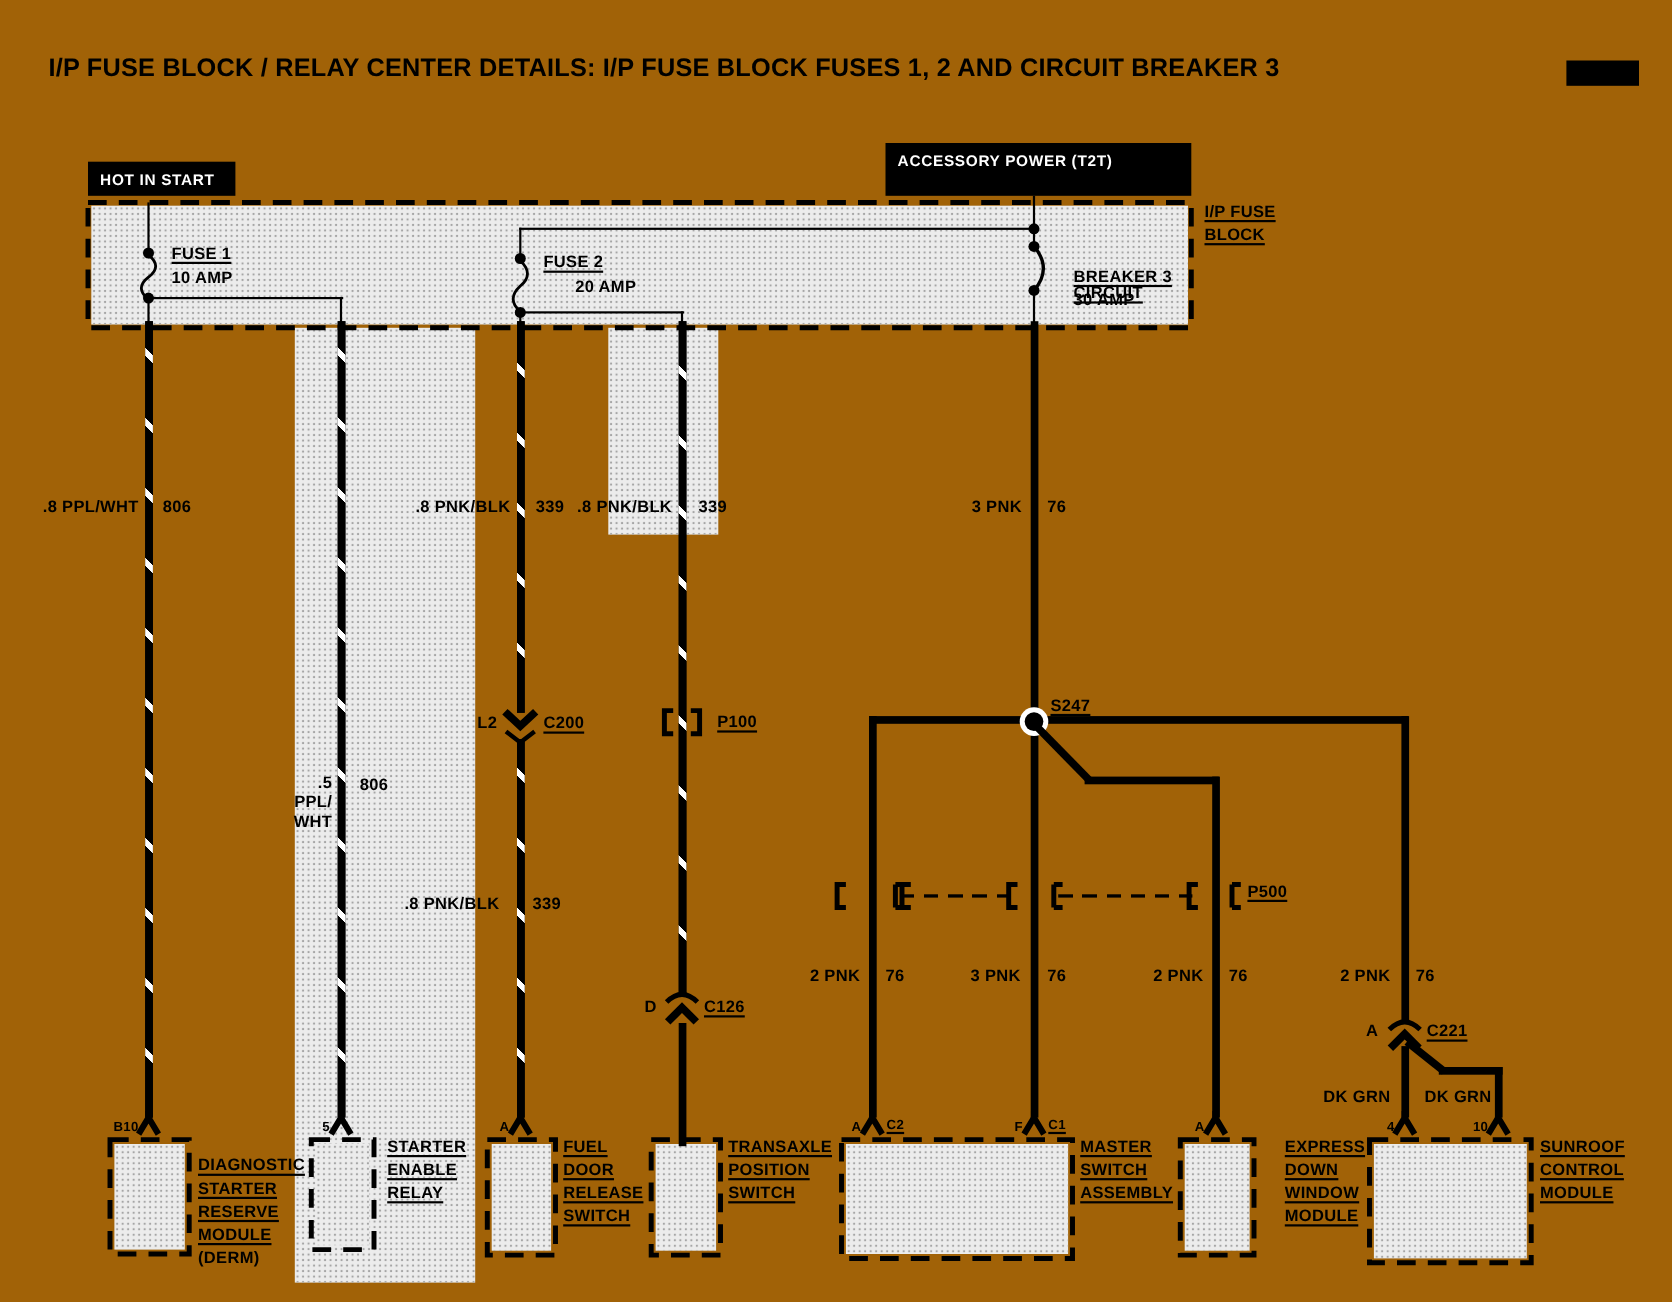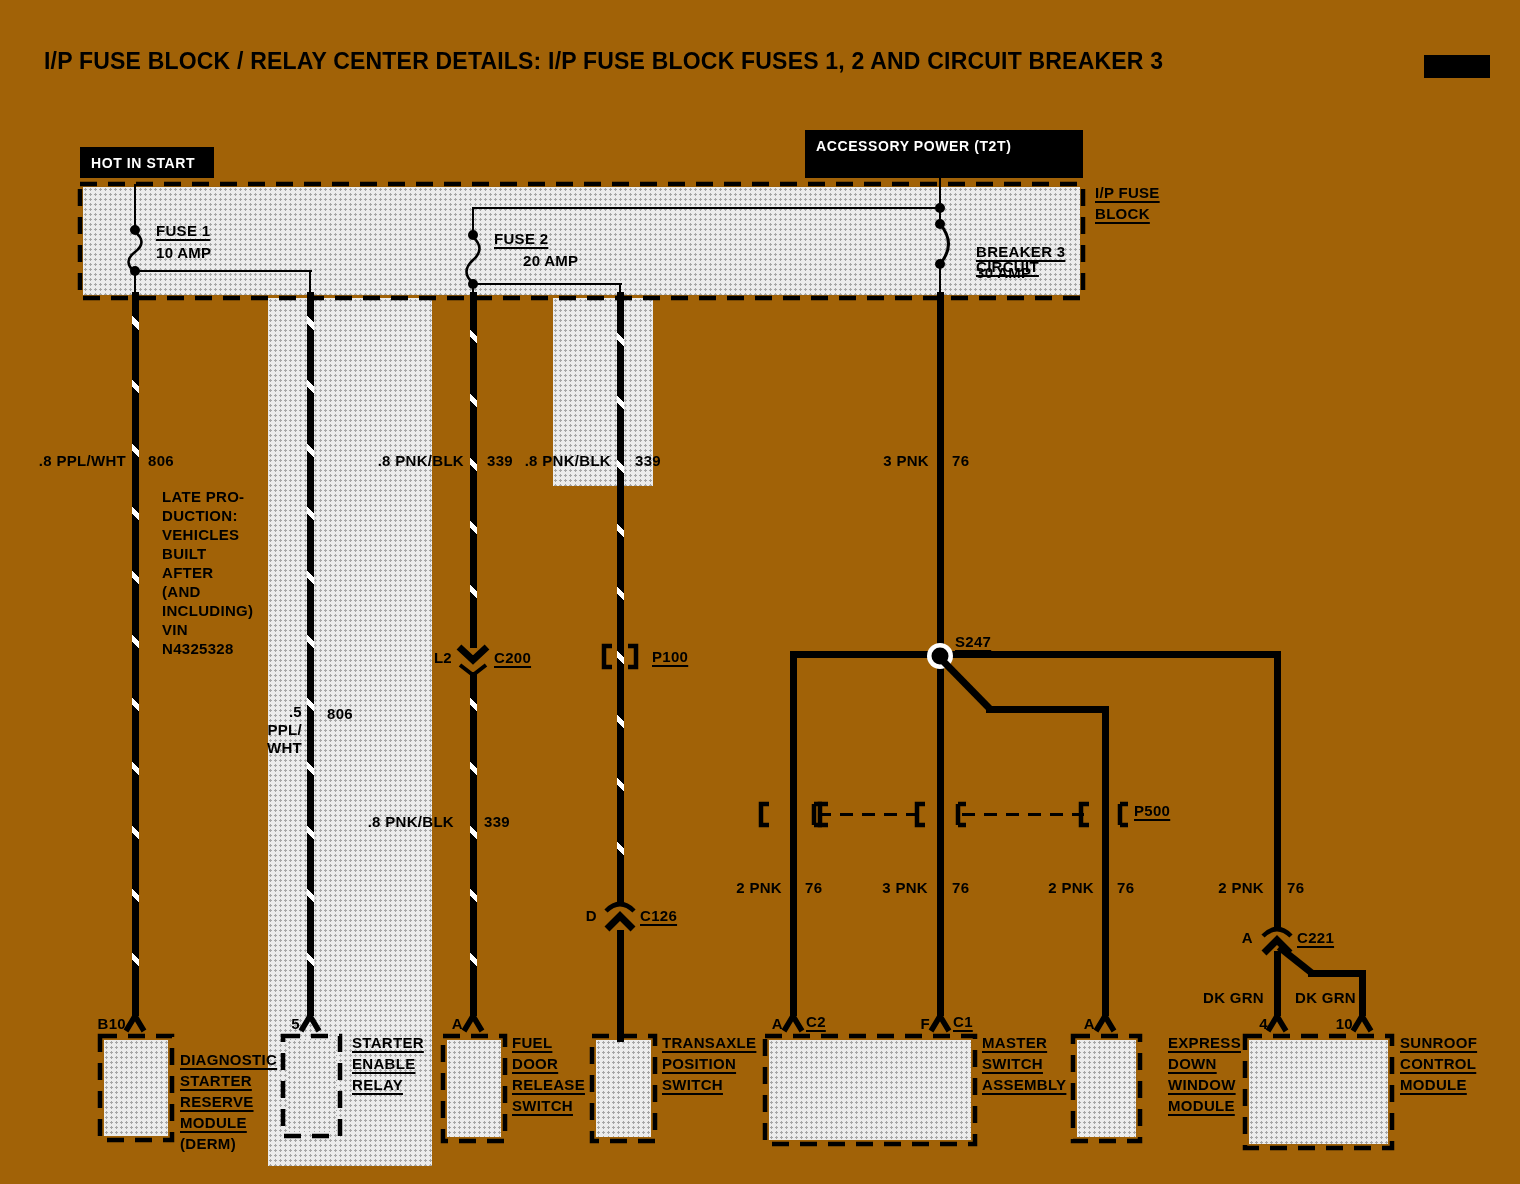--- a/index.html
+++ b/index.html
@@ -1,20 +1,20 @@
 <!DOCTYPE html>
 <html><head>
 <meta charset="utf-8">
 <style>
   html,body{margin:0;padding:0;background:#fff;}
   #page{position:relative;width:1520px;height:1184px;background:#a16207;overflow:hidden;
         font-family:"Liberation Sans",sans-serif;color:#000;}
   .lbl{position:absolute;font:bold 15px "Liberation Sans",sans-serif;letter-spacing:.3px;
        white-space:nowrap;color:#000;line-height:18px;}
-  .sm{font-size:15px;}
+  .sm{font-size:12px;}
   .r{transform:translateX(-100%);}
   .u{text-decoration:underline;text-decoration-thickness:2px;text-underline-offset:3px;}
   .wireV{position:absolute;width:7px;background:#000;}
   .striped{background-image:repeating-linear-gradient(45deg,#000 0 40px,#fff 40px 45px);}
   .wireH{position:absolute;height:7px;background:#000;}
   .thinV{position:absolute;width:2px;background:#000;}
   .thinH{position:absolute;height:2px;background:#000;}
   .stip{position:absolute;background-color:#ececec;
         background-image:radial-gradient(#a6a6a6 1px,transparent 1.35px);background-size:5px 5px;}
   .blackbox{position:absolute;background:#000;color:#fff;
@@ -184,31 +184,20 @@
 
   <div class="lbl r txt" style="left:126px;top:452px;">.8 PPL/WHT</div>
   <div class="lbl txt" style="left:148px;top:452px;">806</div>
   <div class="lbl r txt" style="left:464px;top:452px;">.8 PNK/BLK</div>
   <div class="lbl txt" style="left:487px;top:452px;">339</div>
   <div class="lbl r txt" style="left:611px;top:452px;">.8 PNK/BLK</div>
   <div class="lbl txt" style="left:635px;top:452px;">339</div>
   <div class="lbl r txt" style="left:929px;top:452px;">3 PNK</div>
   <div class="lbl txt" style="left:952px;top:452px;">76</div>
 
-  <div class="lbl txt" style="left:162px;top:487px;line-height:19px;">
-    <div>LATE PRO-</div>
-    <div>DUCTION:</div>
-    <div>VEHICLES</div>
-    <div>BUILT</div>
-    <div>AFTER</div>
-    <div>(AND</div>
-    <div>INCLUDING)</div>
-    <div>VIN</div>
-    <div>N4325328</div>
-  </div>
 
   <div class="lbl txt" style="left:258px;top:703px;line-height:18px;text-align:right;width:44px;">
     <div>.5</div>
     <div>PPL/</div>
     <div>WHT</div>
   </div>
   <div class="lbl txt" style="left:327px;top:705px;">806</div>
 
   <div class="lbl r txt" style="left:452px;top:649px;">L2</div>
   <div class="lbl u txt" style="left:494px;top:649px;">C200</div>

